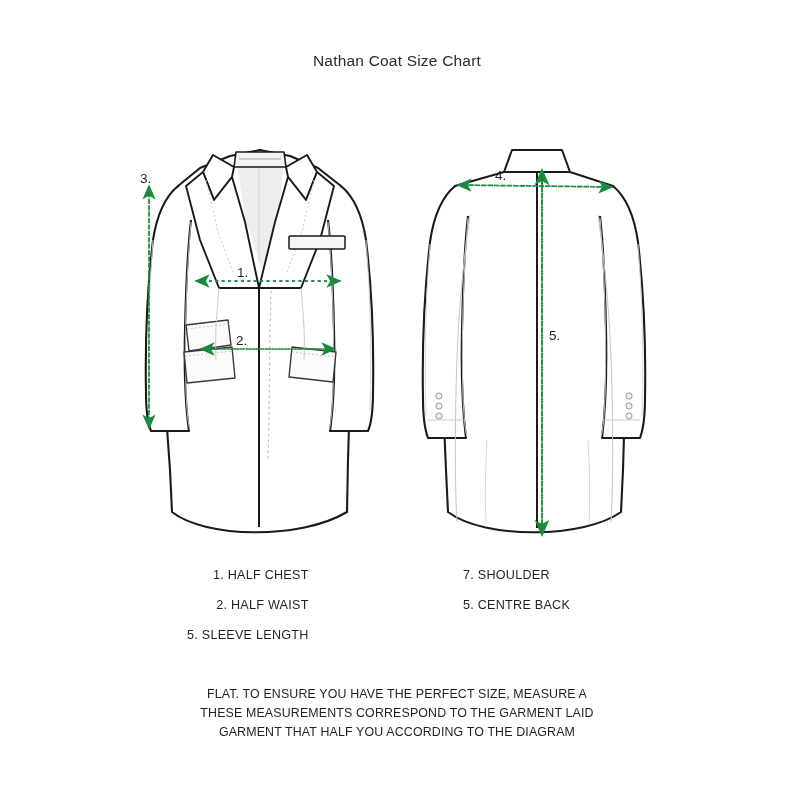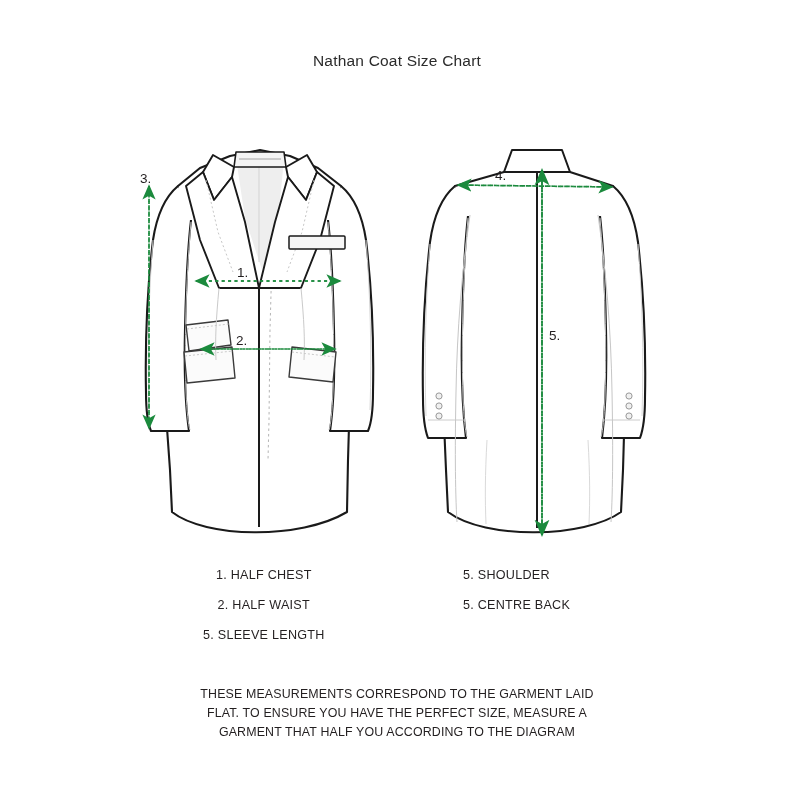--- a/index.html
+++ b/index.html
@@ -46,21 +46,21 @@
     width: 794px;
     height: 90px;
   }
   .legend-col {
     position: absolute;
     font-size: 12.6px;
     letter-spacing: 0.25px;
     color: #231f20;
     line-height: 30px;
   }
-  .legend-col.left { left: 203px; top: 0px; text-align: center; }
+  .legend-col.left { left: 187px; top: 0px; text-align: right; }
   .legend-col.right { left: 463px; top: 0px; text-align: left; }
   .legend-item { display: block; white-space: nowrap; }
   .footer {
     position: absolute;
     left: 167px;
     top: 685px;
     width: 460px;
     text-align: center;
     font-size: 12.4px;
     letter-spacing: 0.15px;
@@ -231,24 +231,24 @@
     </g>
   </svg>
 
   <div class="legend">
     <div class="legend-col left">
       <span class="legend-item">1. HALF CHEST</span>
       <span class="legend-item">2. HALF WAIST</span>
       <span class="legend-item">5. SLEEVE LENGTH</span>
     </div>
     <div class="legend-col right">
-      <span class="legend-item">5. SHOULDER</span>
+      <span class="legend-item">7. SHOULDER</span>
       <span class="legend-item">5. CENTRE BACK</span>
     </div>
   </div>
 
   <div class="footer">
+    <span>FLAT. TO ENSURE YOU HAVE THE PERFECT SIZE, MEASURE A</span>
     <span>THESE MEASUREMENTS CORRESPOND TO THE GARMENT LAID</span>
-    <span>FLAT. TO ENSURE YOU HAVE THE PERFECT SIZE, MEASURE A</span>
     <span>GARMENT THAT HALF YOU ACCORDING TO THE DIAGRAM</span>
   </div>
 
 </div>
 
 </body></html>

